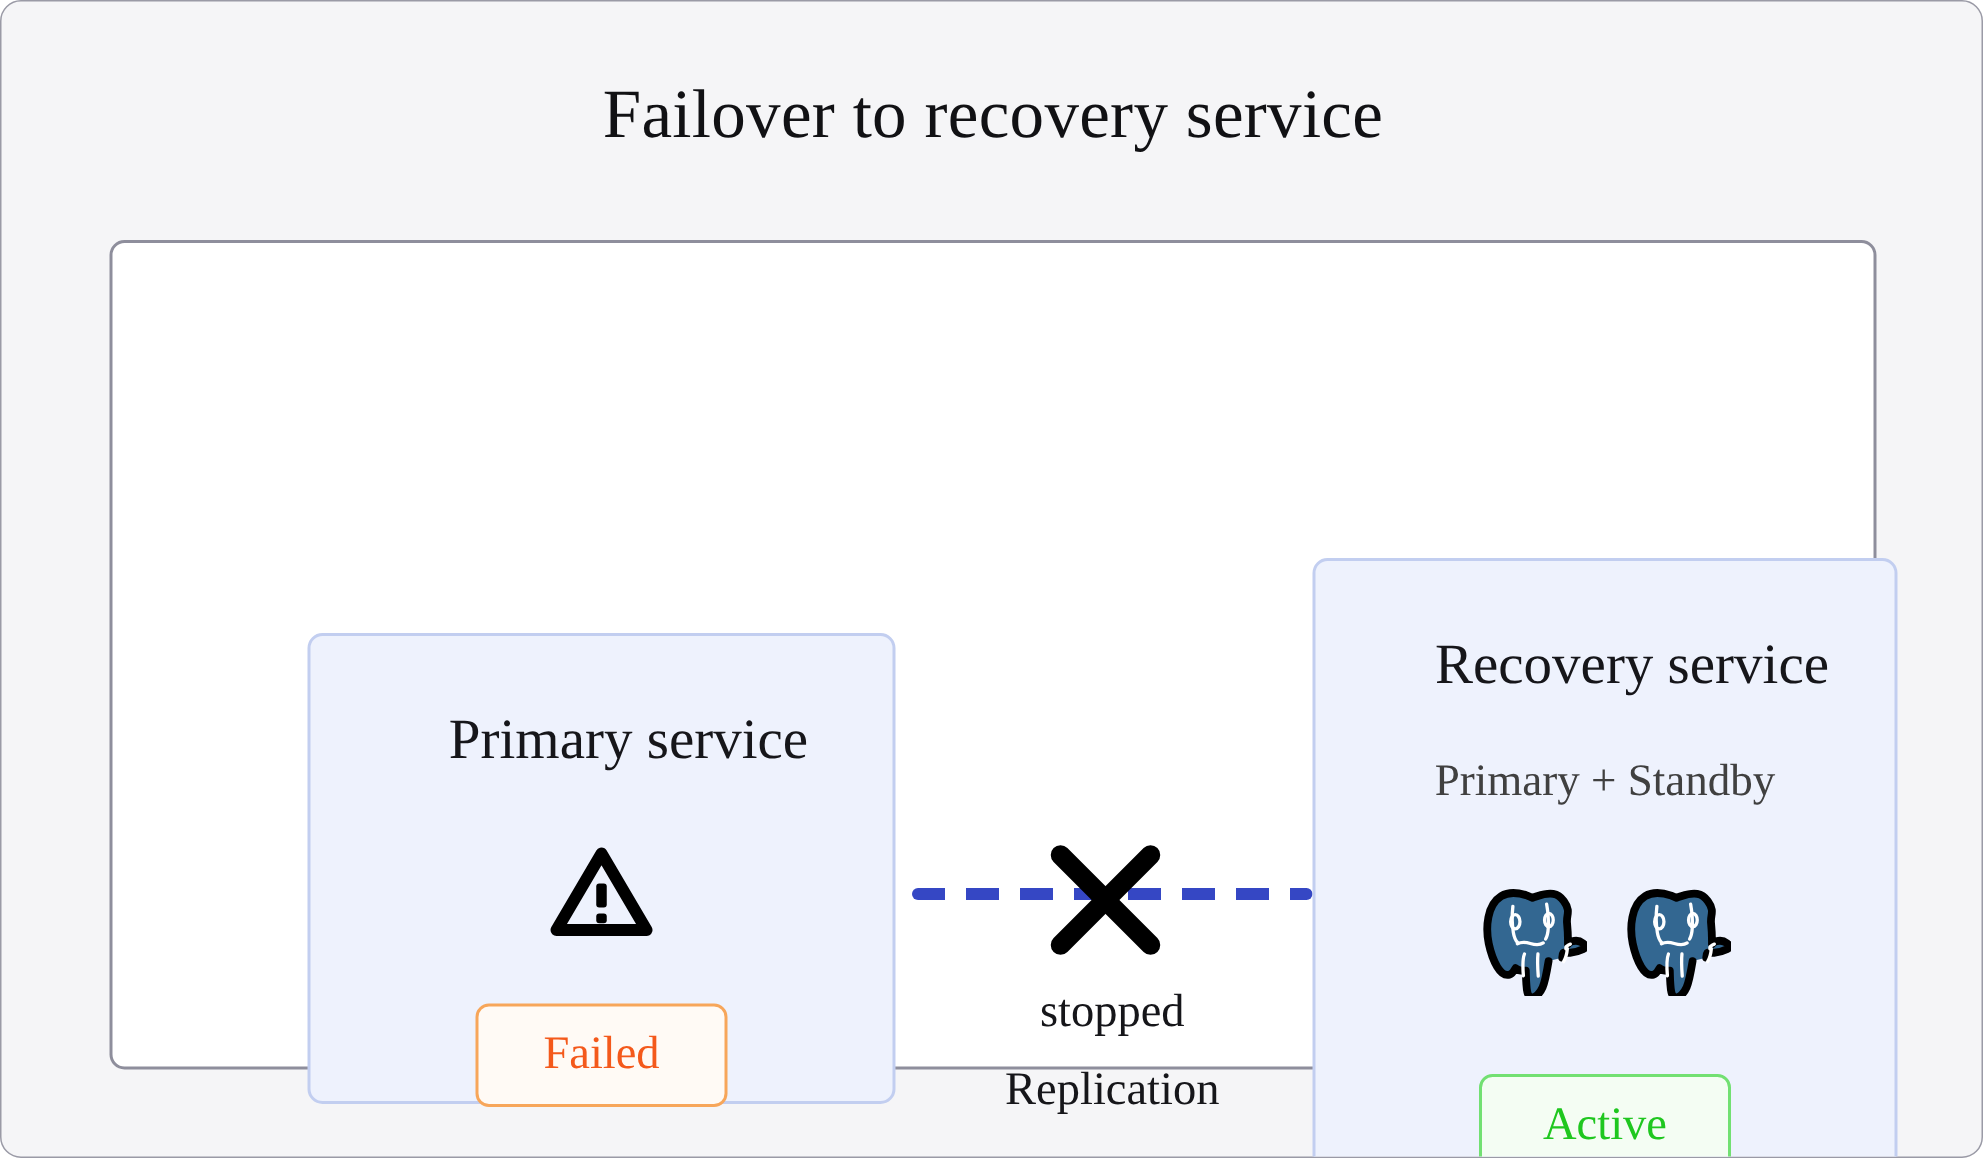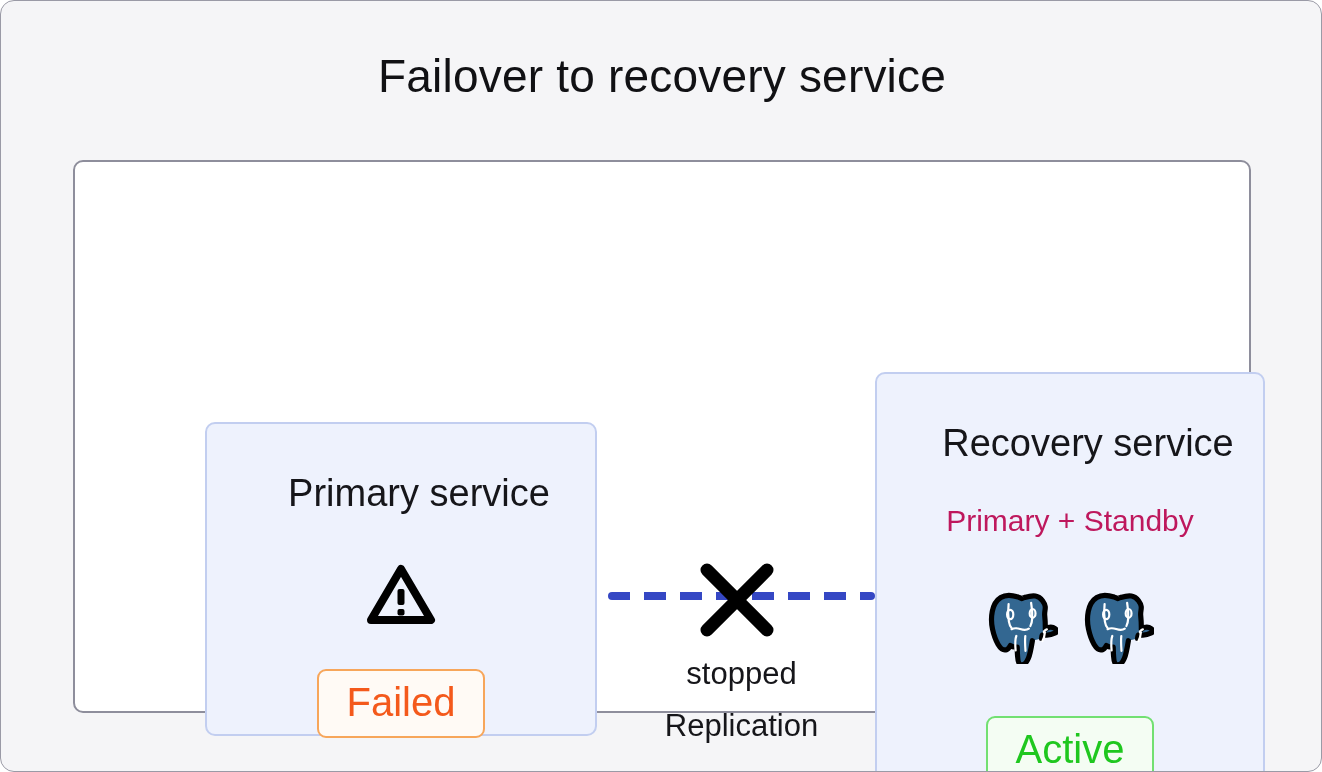--- a/index.html
+++ b/index.html
@@ -14,20 +14,21 @@
 
   .canvas {
     position: relative;
     width: 1322px;
     height: 772px;
     box-sizing: border-box;
     background: #f5f5f7;
     border: 1px solid #9a9aa6;
     border-radius: 14px;
     overflow: hidden;
+    font-family: Liberation Serif, serif;
   }
 
   
   .title {
     position: absolute;
     left: 0;
     top: 47px;
     width: 1322px;
     text-align: center;
     font-size: 46px;
@@ -85,21 +86,21 @@
   .node-recovery .node-title { top: 46px; }
 
   .node-subtitle {
     position: absolute;
     left: 0;
     top: 128px;
     width: 100%;
     text-align: center;
     font-size: 30px;
     line-height: 38px;
-    color: #be185d;
+    color: #404040;
     font-weight: 400;
   }
 
   
   .warn-wrap {
     position: absolute;
     left: 0;
     top: 140px;
     width: 100%;
     display: flex;
@@ -129,21 +130,21 @@
   }
   .node-primary .badge-wrap { top: 245px; }
   .node-recovery .badge-wrap { top: 342px; }
 
   .badge {
     box-sizing: border-box;
     display: inline-block;
     padding: 10px 24px 13px 24px;
     border-radius: 9px;
     border: 2px solid;
-    font-size: 40px;
+    font-size: 31px;
     line-height: 42px;
     text-align: center;
     min-width: 168px;
   }
   .badge-failed {
     color: #f4591b;
     border-color: #f7a65a;
     background: #fffaf5;
   }
   .badge-active {

